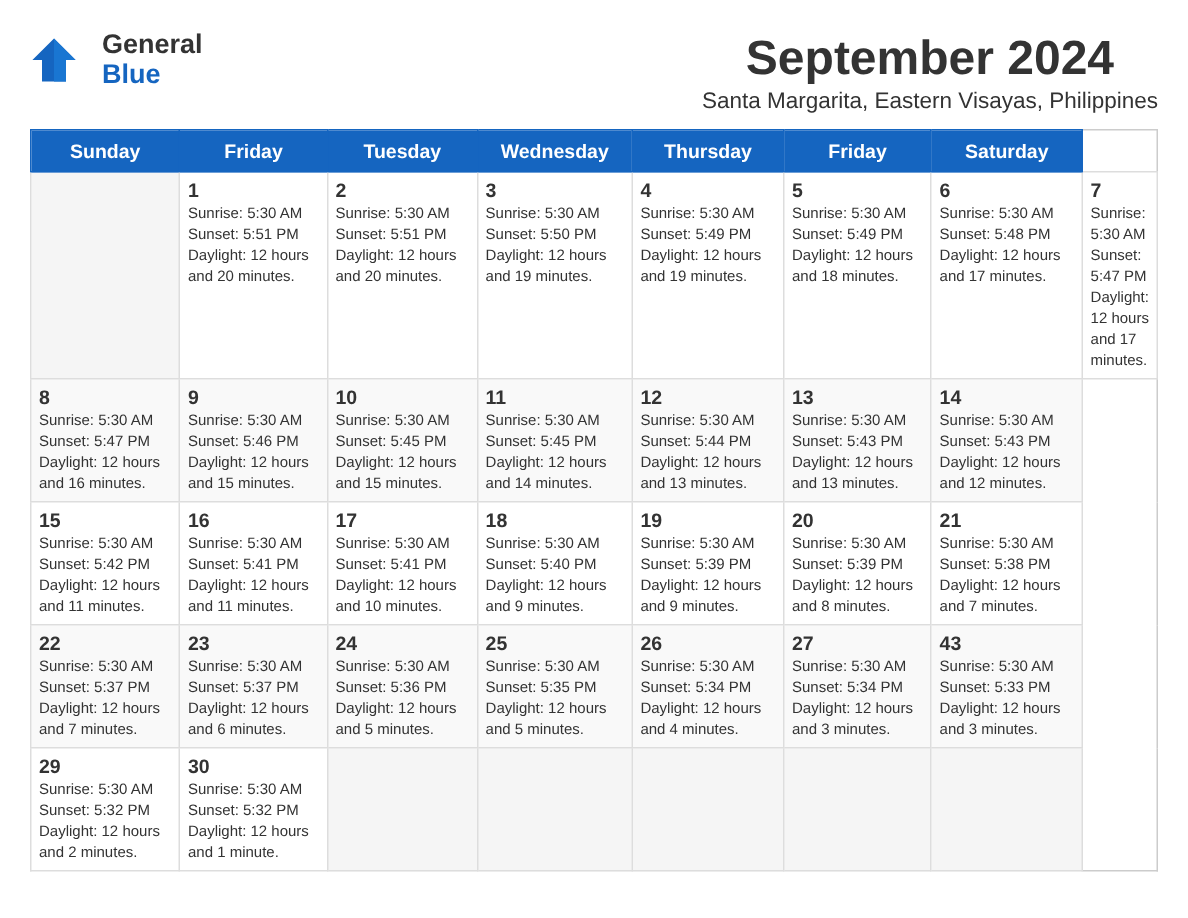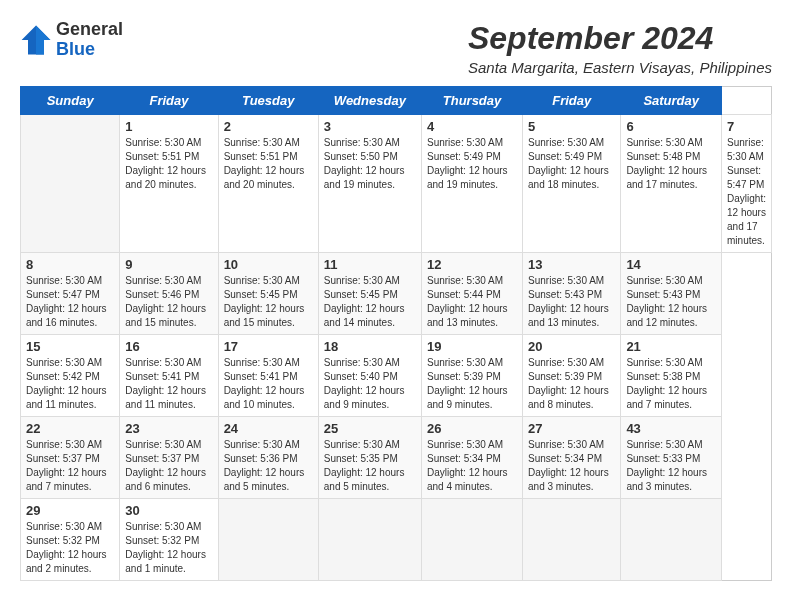--- a/index.html
+++ b/index.html
@@ -12,37 +12,36 @@
     }
     .header-section {
       display: flex;
       justify-content: space-between;
       align-items: flex-start;
       margin-bottom: 10px;
     }
     .logo {
       display: flex;
       align-items: center;
-      gap: 4px;
+      gap: 16px;
     }
     .logo-text {
       font-size: 18px;
       font-weight: bold;
       color: #333;
       line-height: 1.1;
     }
     .logo-text .general { display: block; }
     .logo-text .blue { color: #1565c0; display: block; }
     .logo-icon {
       width: 32px;
       height: 32px;
     }
     .title-section {
-      text-align: left;
-      font-style: italic;
+      text-align: center;
     }
     .month-title {
       font-size: 32px;
       font-weight: bold;
       color: #333;
     }
     .location-title {
       font-size: 15px;
       color: #333;
       margin-top: 2px;
@@ -52,21 +51,20 @@
       border-collapse: collapse;
       border: 1px solid #ccc;
     }
     .calendar th {
       background-color: #1565c0;
       color: white;
       padding: 6px 4px;
       font-size: 13px;
       font-weight: bold;
       border: 1px solid #1565c0;
-      font-style: italic;
     }
     .calendar td {
       vertical-align: top;
       border: 1px solid #ddd;
       padding: 4px 5px;
       font-size: 10px;
       color: #333;
       width: calc(100% / 7);
       min-height: 80px;
       background: #fff;

